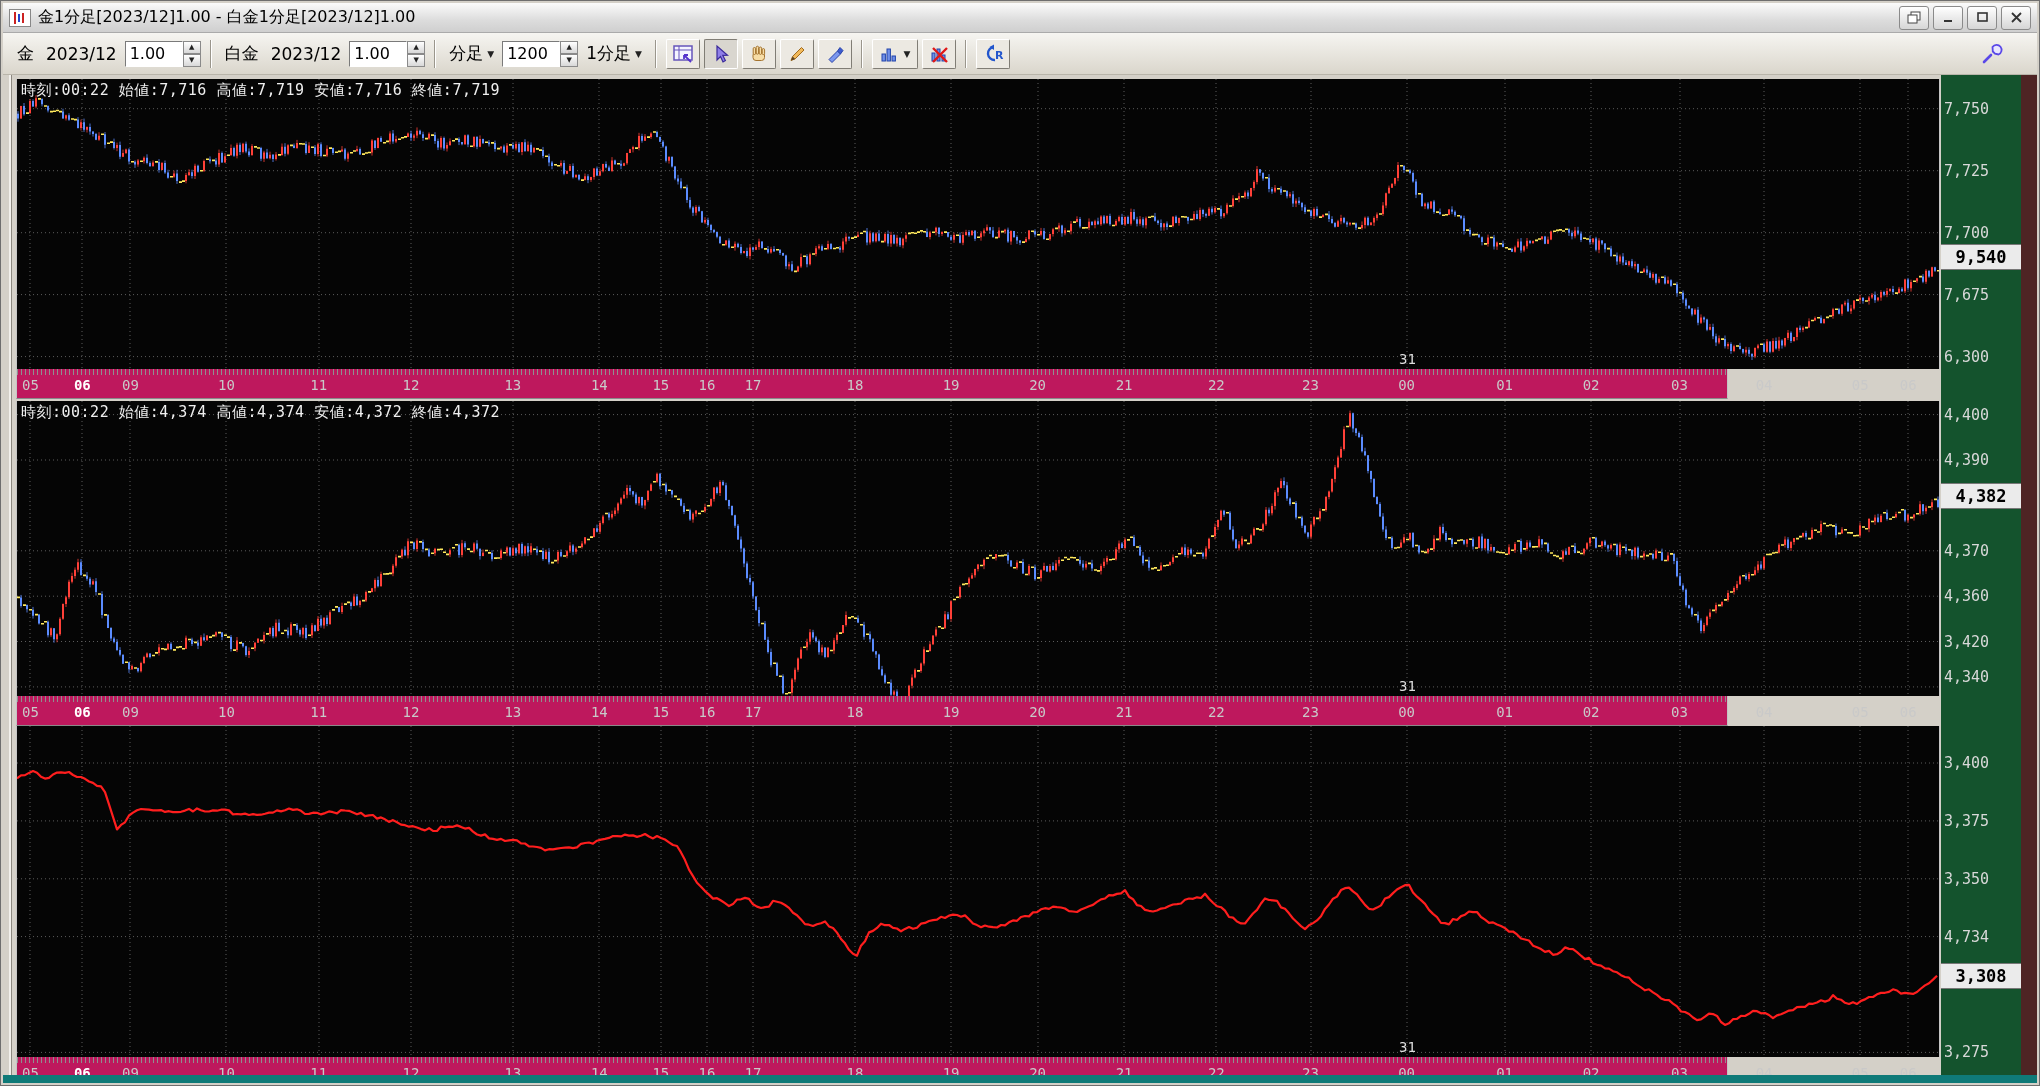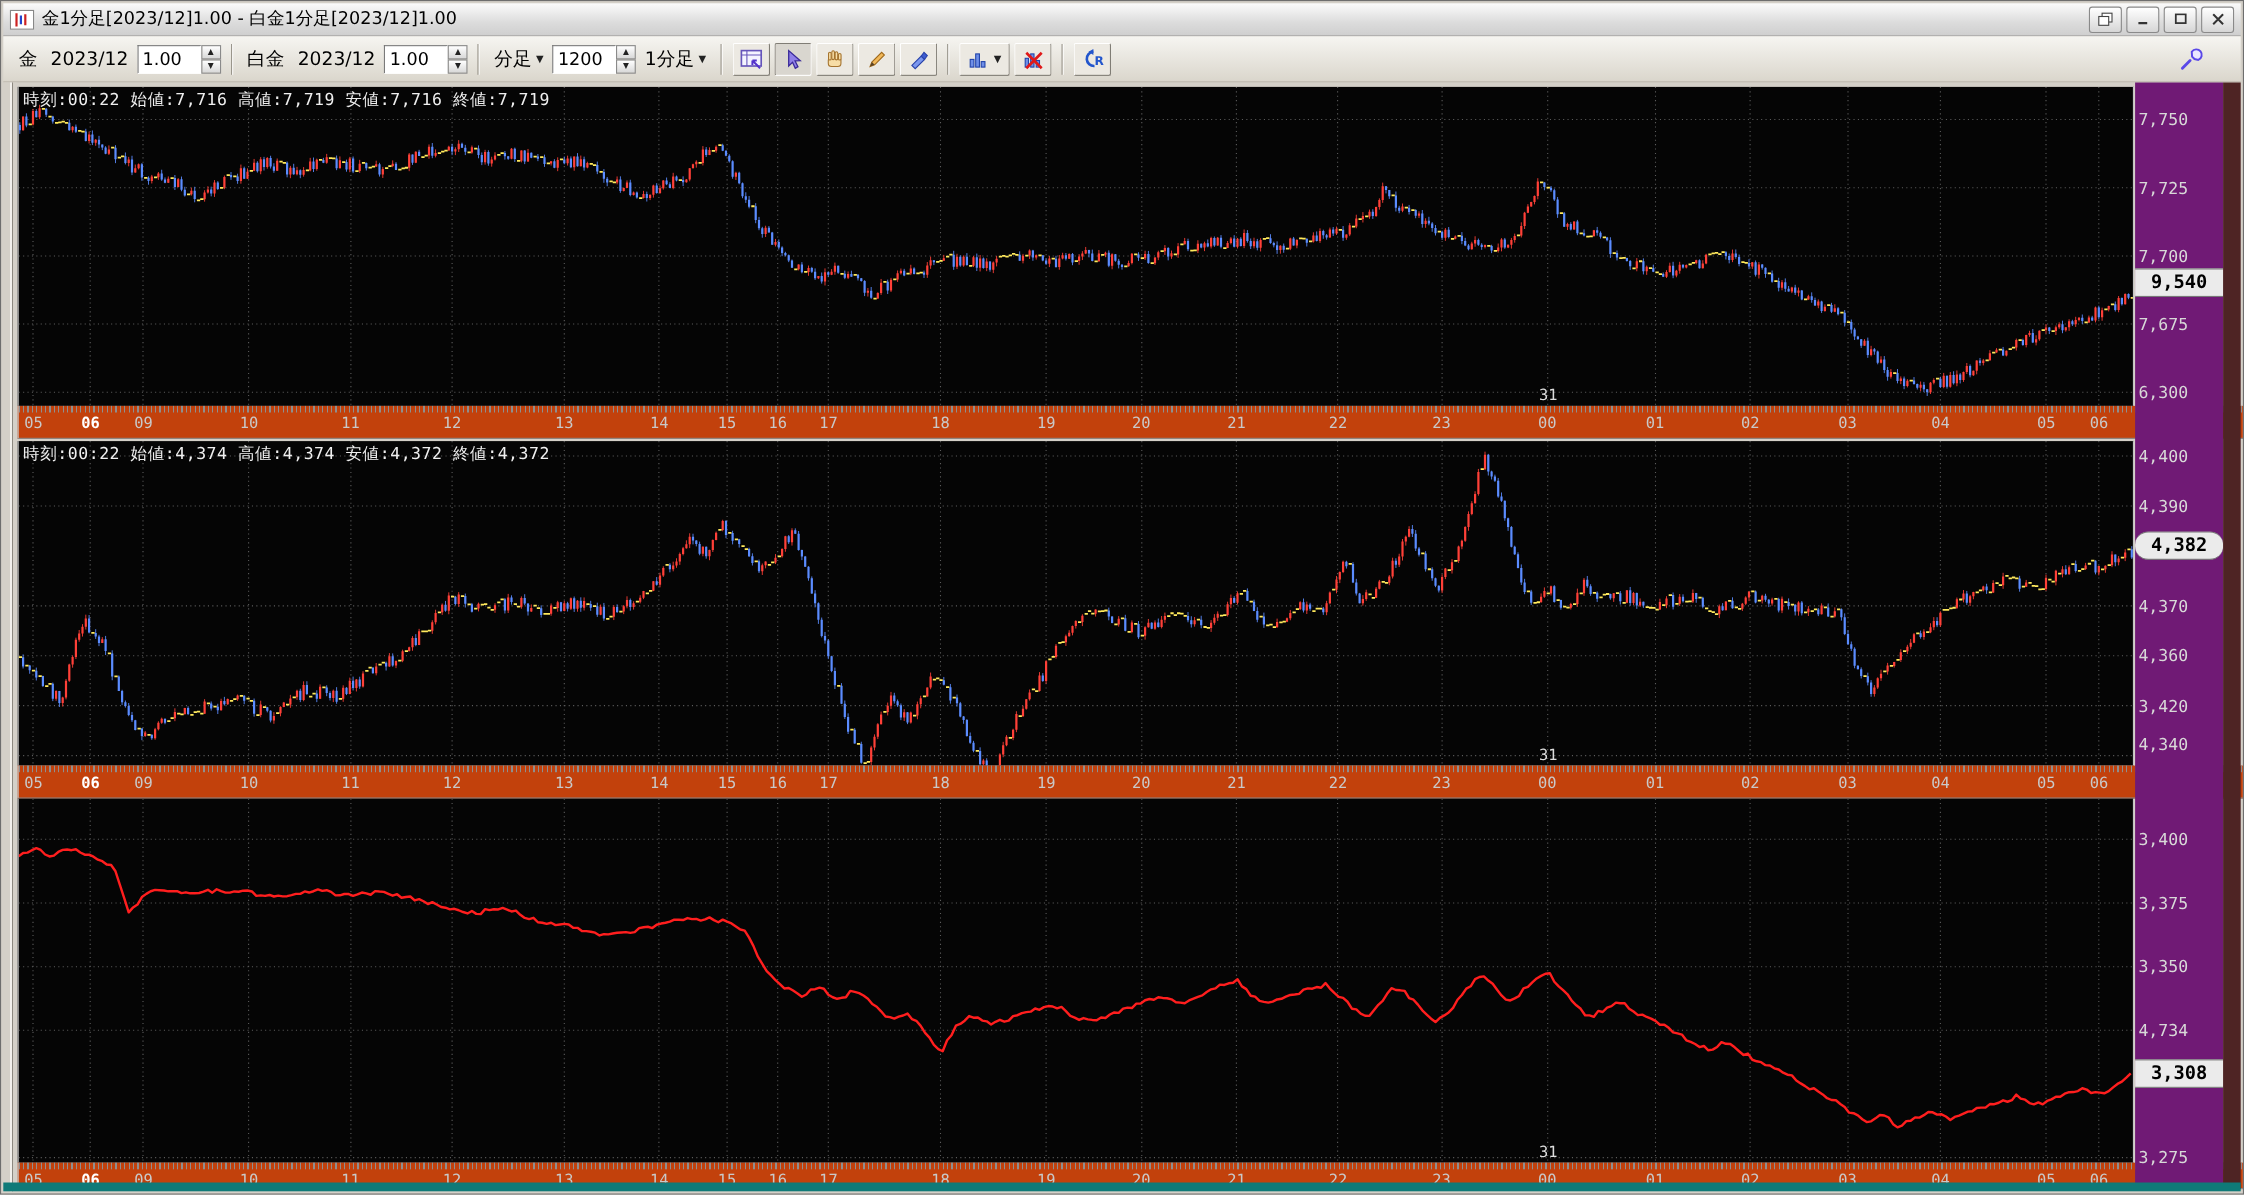--- a/index.html
+++ b/index.html
@@ -35,26 +35,26 @@
   .tbtn.pressed{border-color:#807d75 #fff #fff #807d75;background:#d9d6cf;}
   .tbtn svg{display:block;}
   .dropbtn{display:flex;align-items:center;}
   .wrench{position:absolute;right:26px;top:6px;width:34px;height:30px;display:flex;align-items:center;justify-content:center;}
 
   
   .chartzone{position:absolute;left:2px;top:74px;right:2px;bottom:2px;background:#d4d0c8;}
   .leftedge{position:absolute;left:0;top:0;bottom:0;width:12px;background:linear-gradient(90deg,#d4d0c8 0 6px,#f2f0ec 6px 8px,#8c8880 8px 9px,#d4d0c8 9px);}
   .pane{position:absolute;background:#050505;border-left:1px solid #c4c4c4;border-right:1px solid #c4c4c4;display:block;}
   .inforow{position:absolute;font-family:"DejaVu Sans Mono",monospace;font-size:15px;color:#efefef;letter-spacing:0.5px;z-index:5;white-space:nowrap;}
-  .hourrow{position:absolute;left:13px;width:2024px;background:#c2410c;border-left:1px solid #c4c4c4;border-right:1px solid #c4c4c4;border-bottom:1px solid #8a8a8a;}
+  .hourrow{position:absolute;left:13px;width:1712px;background:#be185d;border-left:1px solid #c4c4c4;border-right:1px solid #c4c4c4;border-bottom:1px solid #8a8a8a;}
   .hourrow::before{content:"";position:absolute;left:0;top:0;right:0;height:6px;
     background:repeating-linear-gradient(90deg,#8f8f8f 0 1px,transparent 1px 4px);}
   .hlabel{position:absolute;top:8px;width:28px;text-align:center;font-family:"DejaVu Sans Mono",monospace;font-size:14px;color:#c9c9c9;}
   .hlabel.boldlbl{color:#ffffff;font-weight:bold;}
-  .gutter{position:absolute;left:1938px;top:0;width:80px;height:1006px;background:#701a75;}
+  .gutter{position:absolute;left:1938px;top:0;width:80px;height:1006px;background:#14532d;}
   .ylabel{position:absolute;left:3px;font-family:"DejaVu Sans Mono",monospace;font-size:15px;color:#d8d8d8;white-space:nowrap;}
   .pricebadge{position:absolute;left:0;width:80px;height:26px;background:#ebebeb;border-top:1px solid #777;border-bottom:1px solid #777;
     color:#000;font-family:"DejaVu Sans Mono",monospace;font-weight:bold;font-size:17px;display:flex;align-items:center;justify-content:center;}
   .maroonstrip{position:absolute;left:2018px;top:0;width:16px;height:1006px;background:#4e2424;}
   .tealstrip{position:absolute;left:0;right:0;bottom:0;height:8px;background:#0f7a78;}
 </style>
 </head>
 <body>
 
 <div class="window">
@@ -401,21 +401,21 @@
         <span class="ylabel" style="top: 148.675px;">7,700</span>
         <span class="ylabel" style="top: 210.641px;">7,675</span>
         <span class="ylabel" style="top: 272.607px;">6,300</span>
         <div class="pricebadge" style="top: 169.462px;">9,540</div>
         <span class="ylabel" style="top: 330.615px;">4,400</span>
         <span class="ylabel" style="top: 376px;">4,390</span>
         <span class="ylabel" style="top: 466.769px;">4,370</span>
         <span class="ylabel" style="top: 512.154px;">4,360</span>
         <span class="ylabel" style="top: 557.538px;">3,420</span>
         <span class="ylabel" style="top: 593px;">4,340</span>
-        <div class="pricebadge" style="top: 408.308px; border-radius: 12px;">4,382</div>
+        <div class="pricebadge" style="top: 408.308px;">4,382</div>
         <span class="ylabel" style="top: 679.035px;">3,400</span>
         <span class="ylabel" style="top: 736.902px;">3,375</span>
         <span class="ylabel" style="top: 794.769px;">3,350</span>
         <span class="ylabel" style="top: 852.636px;">4,734</span>
         <span class="ylabel" style="top: 968.371px;">3,275</span>
         <div class="pricebadge" style="top: 887.986px;">3,308</div>
       </div>
     <div class="maroonstrip"></div>
     <div class="tealstrip"></div>
   </div>

